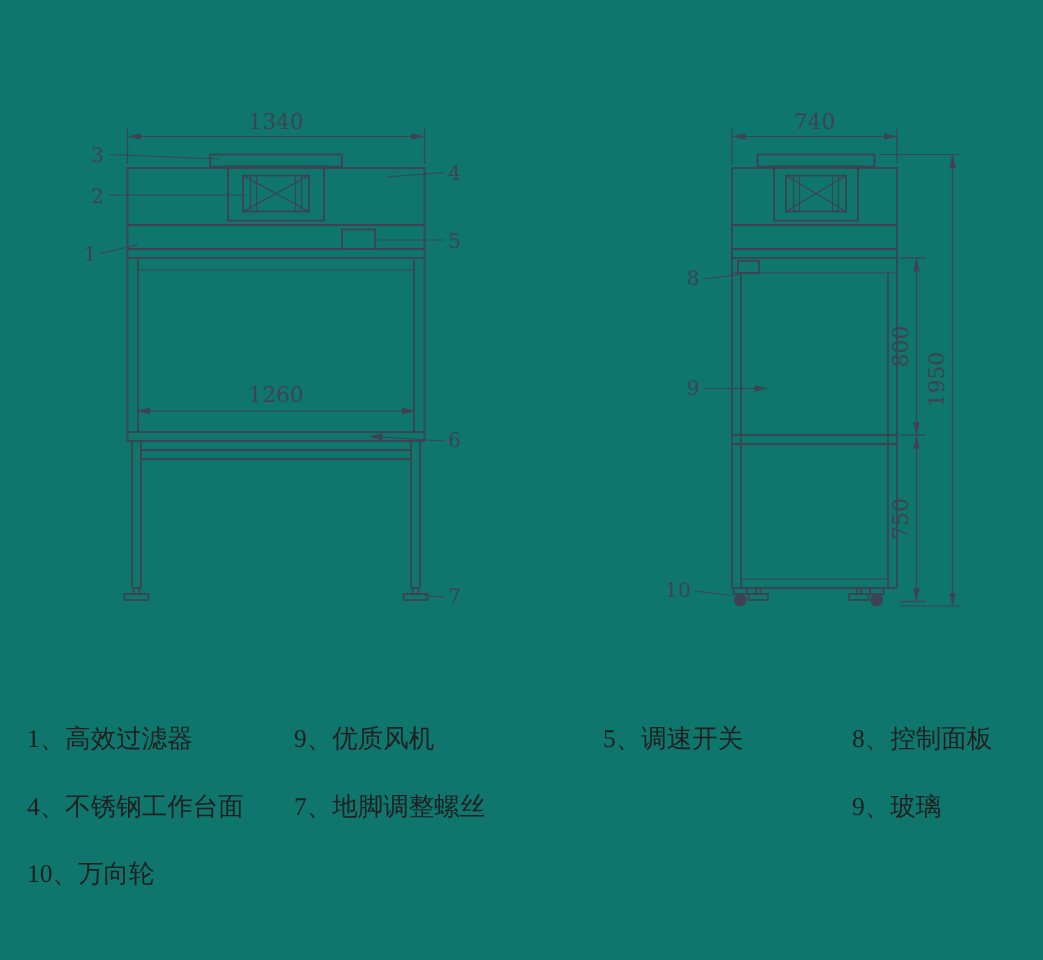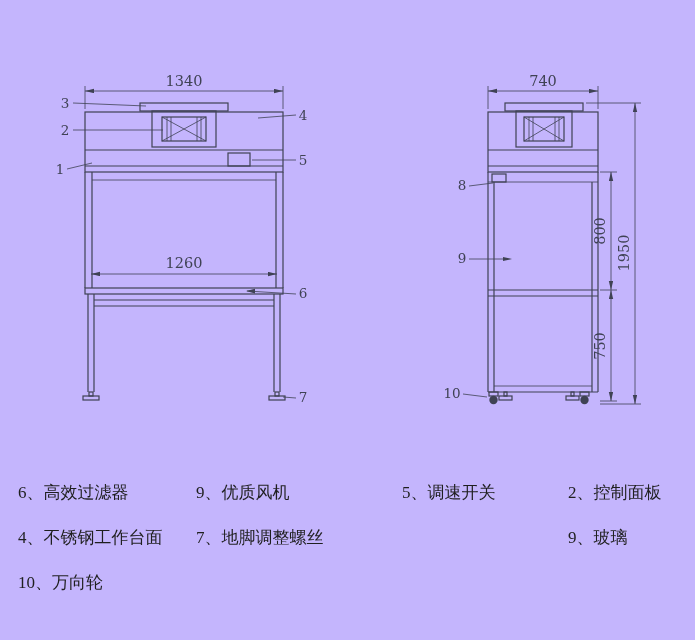--- a/index.html
+++ b/index.html
@@ -1,19 +1,19 @@
 <!DOCTYPE html>
 <html><head>
 <meta charset="utf-8">
 <style>
   html,body{margin:0;padding:0;background:#ffffff;}
   .page{
     position:relative;
     width:695px;height:640px;
-    background:#c4b5fd;
+    background:#0f766e;
     font-family:"Liberation Sans", sans-serif;
     overflow:hidden;
   }
   svg{display:block;}
   .ln{stroke:#3f4254;fill:none;stroke-width:1.2;}
   .thin{stroke:#3f4254;fill:none;stroke-width:0.8;}
   .fillln{fill:#3f4254;stroke:none;}
   .dim-text{
     font-family:"DejaVu Serif","Liberation Serif",serif;
     font-size:14.5px;fill:#3f4254;
@@ -213,25 +213,25 @@
         <polygon points="512,259 503,256.9 503,261.1" class="fillln"></polygon>
         <text x="462" y="263" text-anchor="middle" class="callout-text">9</text>
 
         <line x1="463" y1="394" x2="487" y2="397" class="thin"></line>
         <text x="452" y="398" text-anchor="middle" class="callout-text">10</text>
       </g>
     </g>
   </svg>
 
   <div class="legend">
-    <div class="cell">6、高效过滤器</div>
+    <div class="cell">1、高效过滤器</div>
     <div class="cell">9、优质风机</div>
     <div class="cell">5、调速开关</div>
 
-    <div class="cell">2、控制面板</div>
+    <div class="cell">8、控制面板</div>
     <div class="cell">4、不锈钢工作台面</div>
     <div class="cell">7、地脚调整螺丝</div>
     <div class="cell"></div>
 
     <div class="cell">9、玻璃</div>
     <div class="cell">10、万向轮</div>
     <div class="cell"></div>
   </div>
 
 </div>

